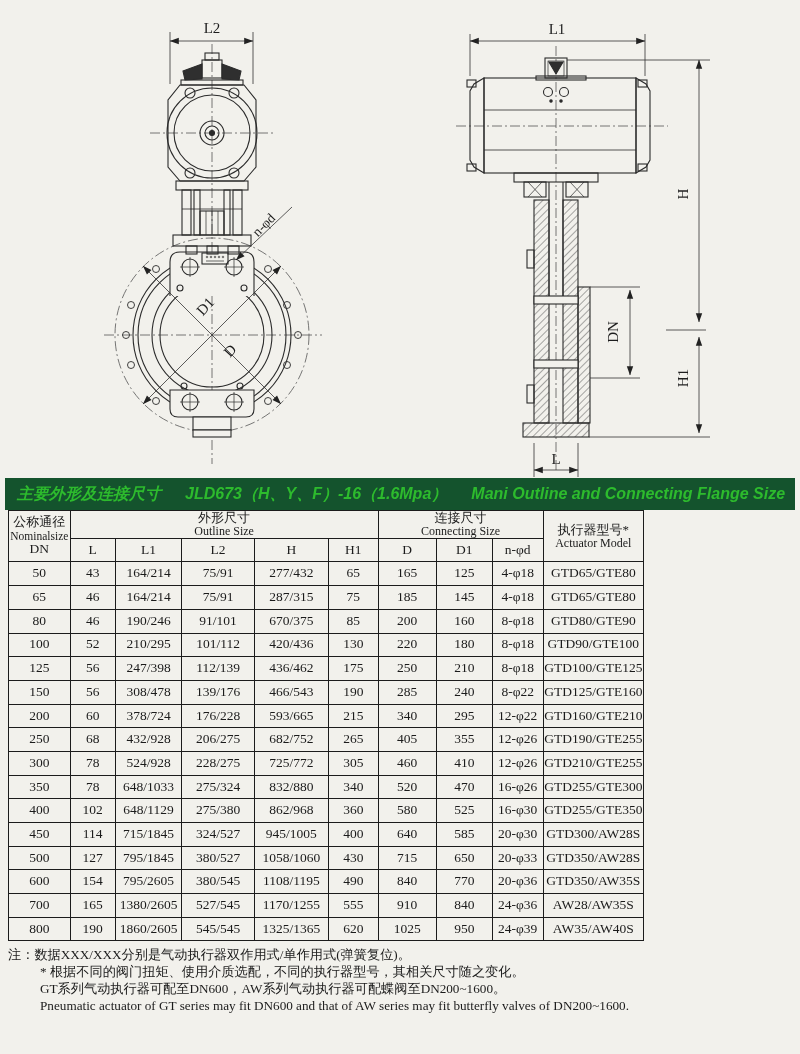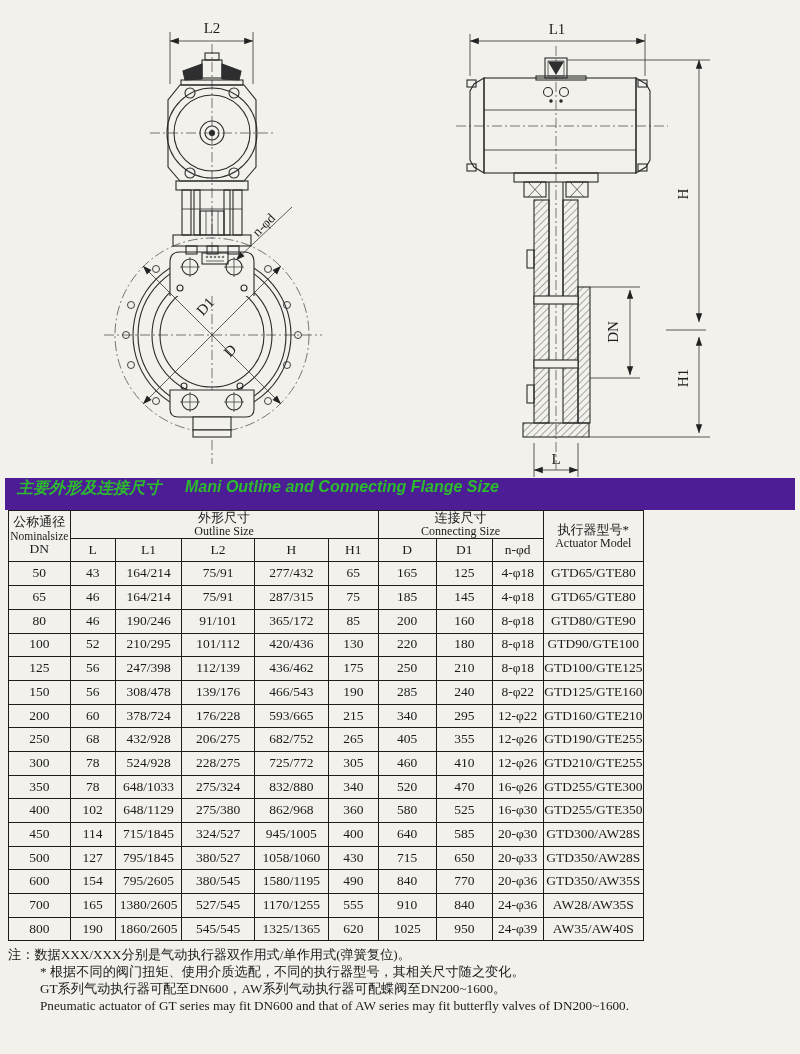--- a/index.html
+++ b/index.html
@@ -8,22 +8,22 @@
     background:#f2f1ec;
     font-family:"Liberation Serif", serif;
     color:#1b1b1b;
     overflow:hidden;
   }
   .drawings{position:relative;width:800px;height:478px;}
   .drawings svg{position:absolute;left:0;top:0;}
 
   .title-bar{
     margin:0 5px;height:32px;
-    background:#4c1d95;
-    display:flex;align-items:flex-start;
+    background:#14532d;
+    display:flex;align-items:center;
     padding:0 12px;box-sizing:border-box;
     font-family:"Liberation Sans", sans-serif;
     font-style:italic;font-weight:bold;
     font-size:16px;color:#2dbb2d;
     white-space:nowrap;
   }
   .title-bar .seg{margin-right:24px;}
 
   table.dims{
     border-collapse:collapse;width:636px;margin:0 8px;
@@ -231,20 +231,21 @@
       <text x="692" y="382" text-anchor="middle" transform="rotate(-90 688 382)">H1</text>
       <text x="622" y="336" text-anchor="middle" transform="rotate(-90 618 336)">DN</text>
       <text x="556" y="464" text-anchor="middle">L</text>
     </g>
   </g>
 </svg>
 </div>
 
 <div class="title-bar">
   <span class="seg">主要外形及连接尺寸</span>
+  <span class="seg">JLD673（H、Y、F）-16（1.6Mpa）</span>
   <span class="seg">Mani Outline and Connecting Flange Size</span>
 </div>
 
 <table class="dims">
   <colgroup>
     <col style="width:9.7%">
       <col style="width:7.1%">
       <col style="width:10.5%">
     <col style="width:11.4%">
       <col style="width:11.7%">
@@ -308,21 +309,21 @@
         <td>185</td>
         <td>145</td>
         <td>4-φ18</td>
         <td>GTD65/GTE80</td>
       </tr>
       <tr>
         <td>80</td>
         <td>46</td>
         <td>190/246</td>
         <td>91/101</td>
-        <td>365/172</td>
+        <td>670/375</td>
         <td>85</td>
         <td>200</td>
         <td>160</td>
         <td>8-φ18</td>
         <td>GTD80/GTE90</td>
       </tr>
       <tr>
         <td>100</td>
         <td>52</td>
         <td>210/295</td>
@@ -440,21 +441,21 @@
         <td>715</td>
         <td>650</td>
         <td>20-φ33</td>
         <td>GTD350/AW28S</td>
       </tr>
       <tr>
         <td>600</td>
         <td>154</td>
         <td>795/2605</td>
         <td>380/545</td>
-        <td>1580/1195</td>
+        <td>1108/1195</td>
         <td>490</td>
         <td>840</td>
         <td>770</td>
         <td>20-φ36</td>
         <td>GTD350/AW35S</td>
       </tr>
       <tr>
         <td>700</td>
         <td>165</td>
         <td>1380/2605</td>

